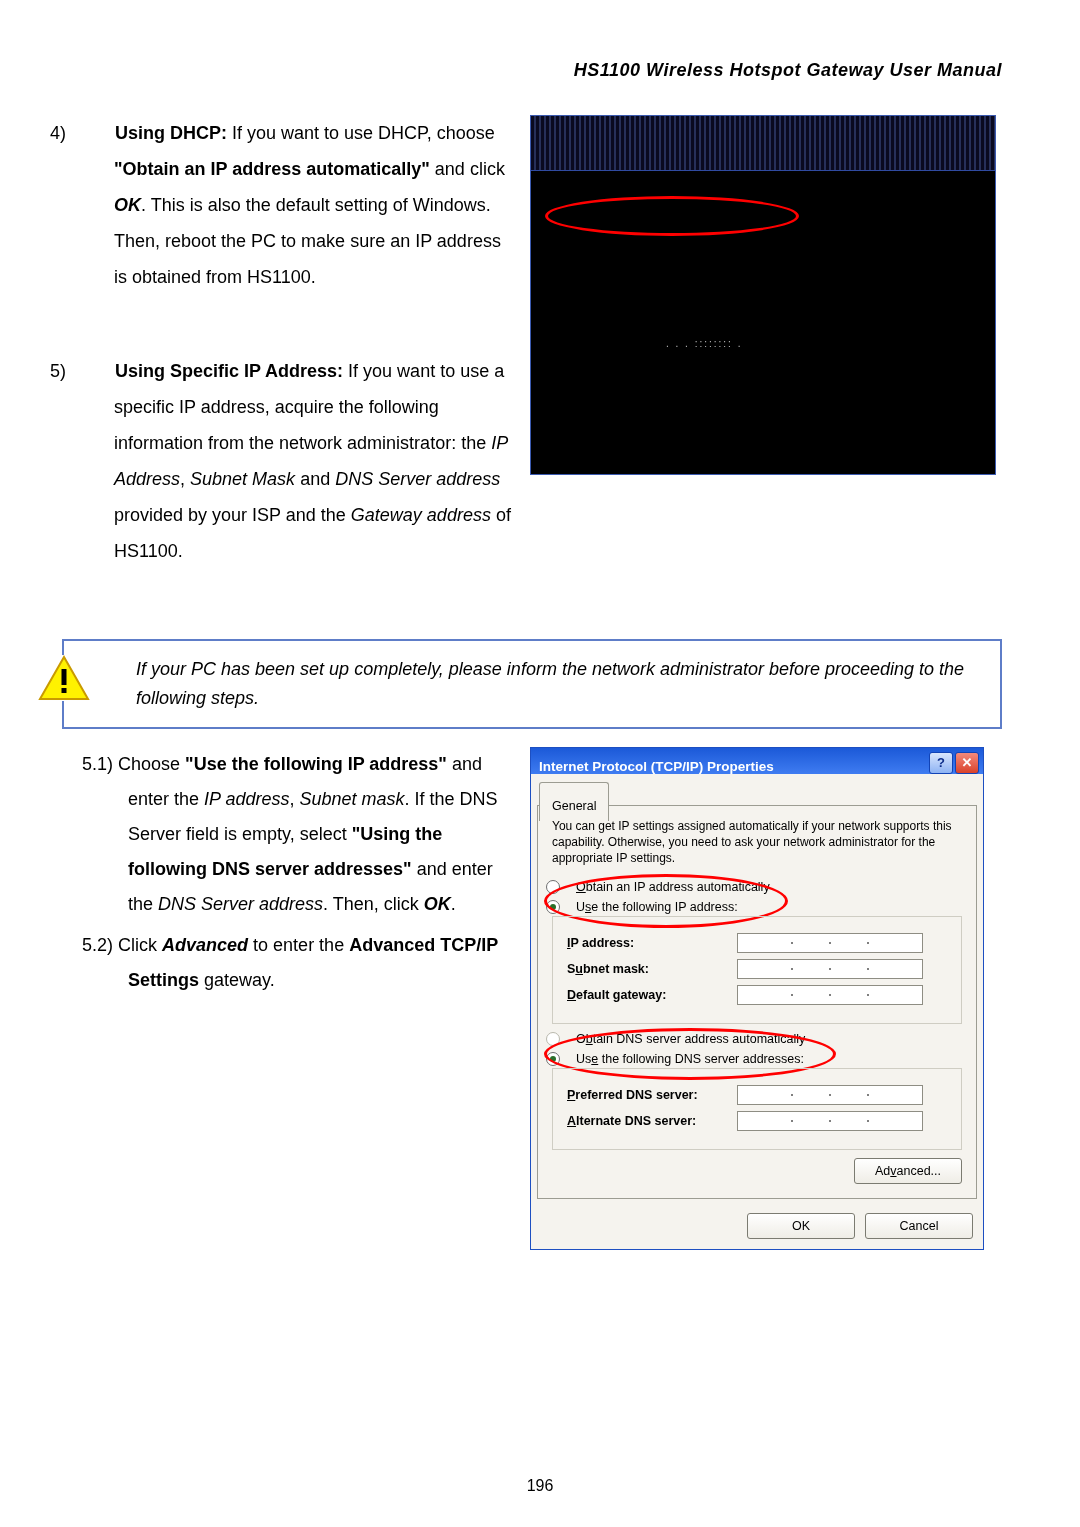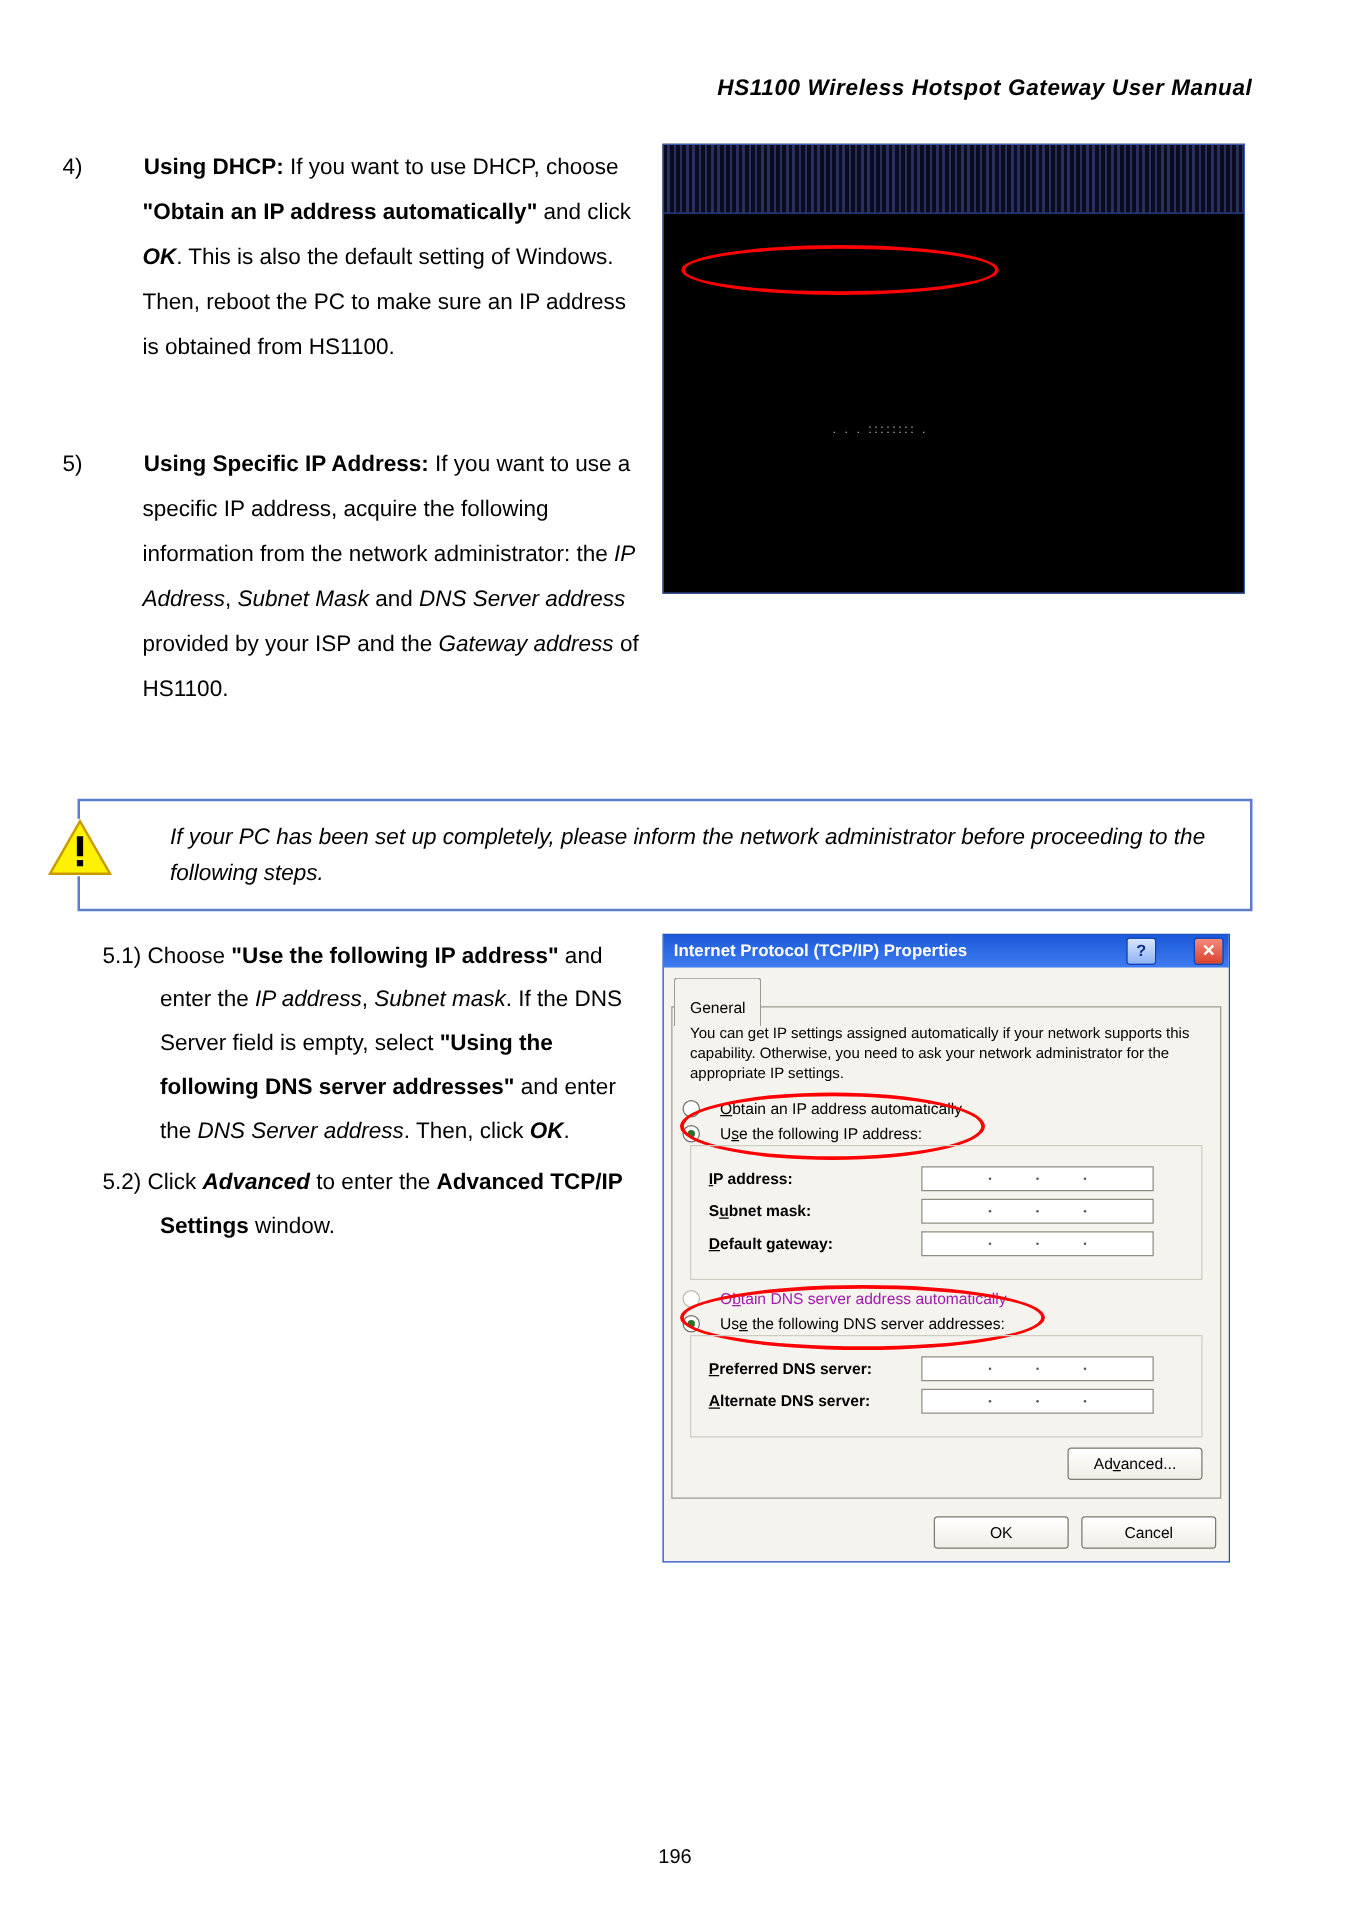--- a/index.html
+++ b/index.html
@@ -139,25 +139,24 @@
     background: #f5f3ee;
     font-family: Tahoma, Arial, sans-serif;
     font-size: 12.5px;
     color: #000;
   }
   .dlg-titlebar {
     height: 26px;
     background: linear-gradient(#1b59d8,#3f7cf1);
     color: #fff;
     display: flex;
-    align-items: center;
+    align-items: flex-end;
     padding: 0 4px 0 8px;
     font-weight: bold;
     font-size: 13.5px;
-    gap: 28px;
   }
   .dlg-titlebar .spacer { flex: 1; }
   .tb-btn {
     width: 22px; height: 20px;
     margin-left: 2px;
     display: inline-flex;
     align-items: center; justify-content: center;
     border: 1px solid #1143b6;
     border-radius: 3px;
     font-weight: bold;
@@ -209,21 +208,21 @@
   }
   .radio {
     width: 12px; height: 12px; border-radius: 50%;
     border: 1px solid #6f6f6f; background: #fff;
     display: inline-flex; align-items: center; justify-content: center;
   }
   .radio.checked::after {
     content: ""; width: 6px; height: 6px; background: #2a6f2a; border-radius: 50%;
   }
   .radio.disabled { border-color: #b9b8ad; }
-  .lbl-disabled { color: #a21caf; }
+  .lbl-disabled { color: #000000; }
   .oval-red-sm {
     position: absolute;
     border: 3px solid #ff0000;
     border-radius: 50%;
     pointer-events: none;
   }
   .kv-row {
     display: flex; align-items: center;
     margin: 6px 0;
   }
@@ -309,21 +308,21 @@
     <span>If your PC has been set up completely, please inform the network administrator before proceeding to the following steps.</span>
   </div>
 
   <div class="lower-area">
     <div class="lower-left">
       <div class="sublist">
         <div class="subitem">
           <span>5.1)</span>&nbsp;<span>Choose </span><span class="bold">"Use the following IP address"</span><span> and enter the </span><span class="italic">IP address</span><span>, </span><span class="italic">Subnet mask</span><span>. If the DNS Server field is empty, select </span><span class="bold">"Using the following DNS server addresses"</span><span> and enter the </span><span class="italic">DNS Server address</span><span>. Then, click </span><span class="bolditalic">OK</span><span>.</span>
         </div>
         <div class="subitem">
-          <span>5.2)</span>&nbsp;<span>Click </span><span class="bolditalic">Advanced</span><span> to enter the </span><span class="bold">Advanced TCP/IP Settings</span><span> window.</span>
+          <span>5.2)</span>&nbsp;<span>Click </span><span class="bolditalic">Advanced</span><span> to enter the </span><span class="bold">Advanced TCP/IP Settings</span><span> gateway.</span>
         </div>
       </div>
     </div>
 
     <div class="lower-right">
       <div class="dlg">
         <div class="dlg-titlebar">
           <span>Internet Protocol (TCP/IP) Properties</span>
           <span class="spacer"></span>
           <span class="tb-btn tb-help">?</span>

